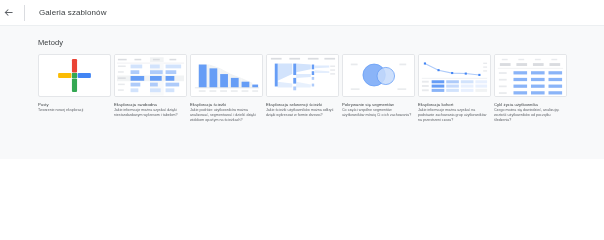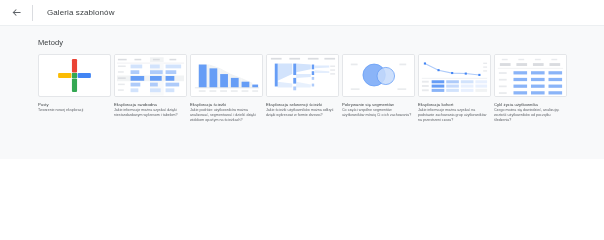--- a/index.html
+++ b/index.html
@@ -9,21 +9,21 @@
     font-family: "Liberation Sans", sans-serif;
     overflow: hidden;
   }
 
   
   .topbar {
     height: 26px;
     display: flex;
     align-items: center;
     background: #ffffff;
-    padding-left: 8px;
+    padding-left: 0;
     border-bottom: 1px solid #eceff1;
   }
   .back-btn {
     width: 16px; height: 16px;
     display: flex; align-items: center; justify-content: center;
     color: #5f6368;
     cursor: pointer;
   }
   .back-btn svg { display: block; }
   .topbar-divider {

